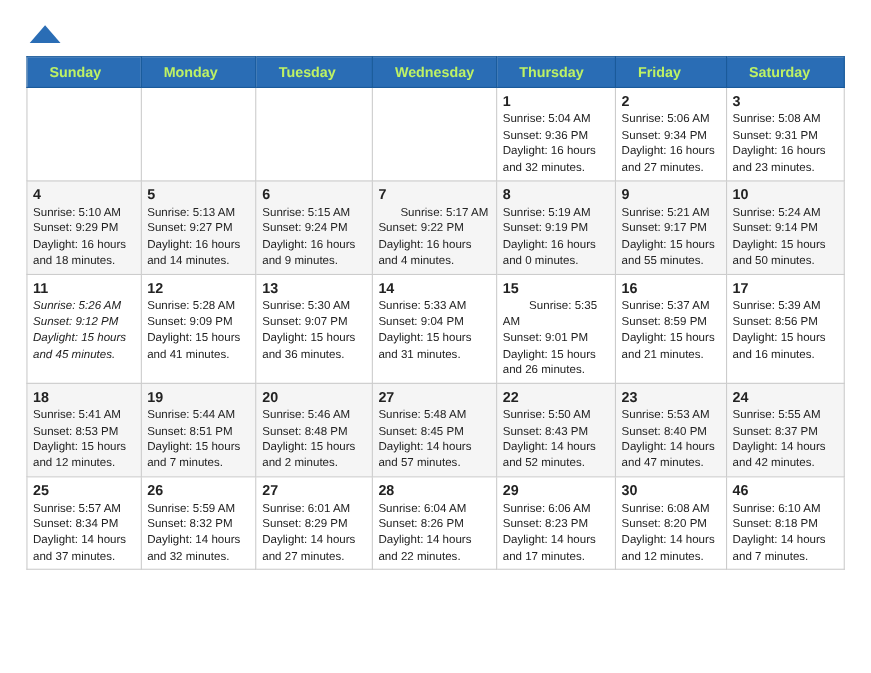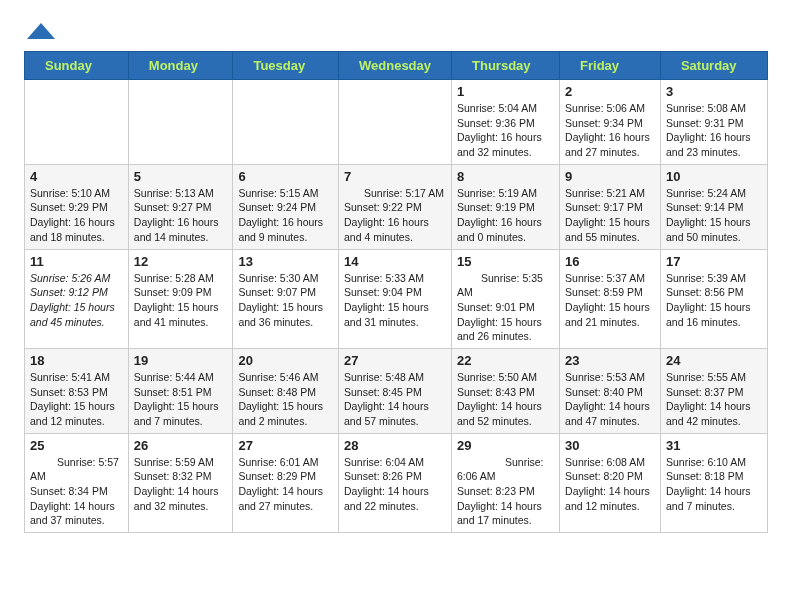--- a/index.html
+++ b/index.html
@@ -134,37 +134,37 @@
 Sunset: 8:43 PM
 Daylight: 14 hours and 52 minutes.</span></td>
           <td><span class="day-num">23</span><span class="day-info" style="white-space: pre-line;">Sunrise: 5:53 AM
 Sunset: 8:40 PM
 Daylight: 14 hours and 47 minutes.</span></td>
           <td><span class="day-num">24</span><span class="day-info" style="white-space: pre-line;">Sunrise: 5:55 AM
 Sunset: 8:37 PM
 Daylight: 14 hours and 42 minutes.</span></td>
         </tr>
         <tr>
-          <td><span class="day-num">25</span><span class="day-info" style="white-space: pre-line; margin-left: 27px;">Sunrise: 5:57 AM
+          <td><span class="day-num">25</span><span class="day-info" style="white-space: pre-line;">Sunrise: 5:57 AM
 Sunset: 8:34 PM
 Daylight: 14 hours and 37 minutes.</span></td>
           <td><span class="day-num">26</span><span class="day-info" style="white-space: pre-line;">Sunrise: 5:59 AM
 Sunset: 8:32 PM
 Daylight: 14 hours and 32 minutes.</span></td>
           <td><span class="day-num">27</span><span class="day-info" style="white-space: pre-line;">Sunrise: 6:01 AM
 Sunset: 8:29 PM
 Daylight: 14 hours and 27 minutes.</span></td>
           <td><span class="day-num">28</span><span class="day-info" style="white-space: pre-line;">Sunrise: 6:04 AM
 Sunset: 8:26 PM
 Daylight: 14 hours and 22 minutes.</span></td>
-          <td><span class="day-num">29</span><span class="day-info" style="white-space: pre-line; margin-left: 48px;">Sunrise: 6:06 AM
+          <td><span class="day-num">29</span><span class="day-info" style="white-space: pre-line;">Sunrise: 6:06 AM
 Sunset: 8:23 PM
 Daylight: 14 hours and 17 minutes.</span></td>
           <td><span class="day-num">30</span><span class="day-info" style="white-space: pre-line;">Sunrise: 6:08 AM
 Sunset: 8:20 PM
 Daylight: 14 hours and 12 minutes.</span></td>
-          <td><span class="day-num">31</span><span class="day-info" style="white-space: pre-line;">Sunrise: 6:10 AM
+          <td><span class="day-num">46</span><span class="day-info" style="white-space: pre-line;">Sunrise: 6:10 AM
 Sunset: 8:18 PM
 Daylight: 14 hours and 7 minutes.</span></td>
         </tr>
       </tbody>
   </table>
 </div>
 
 </body></html>

